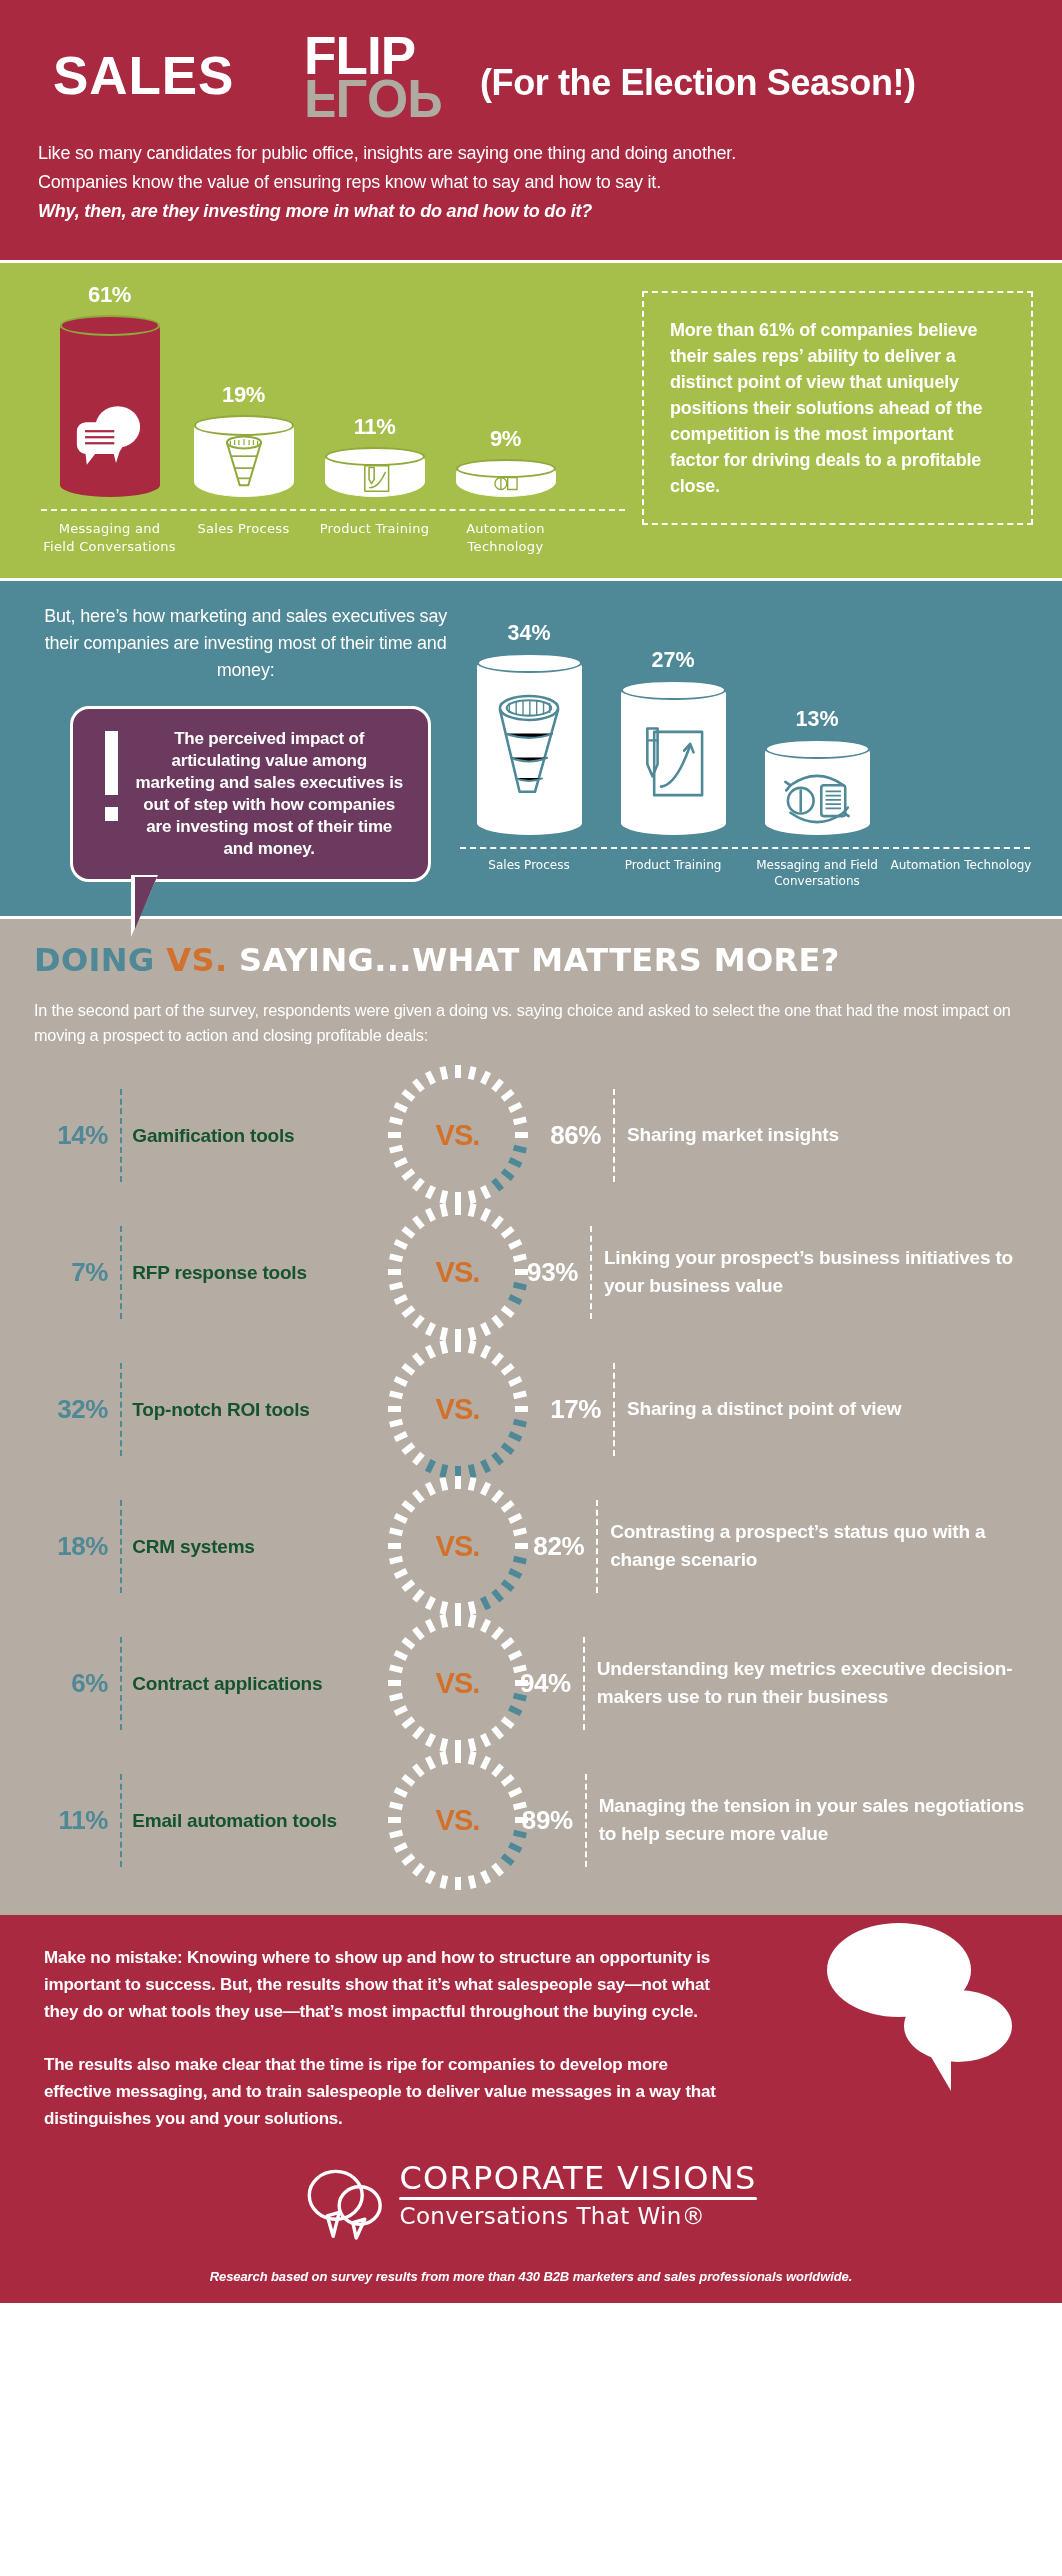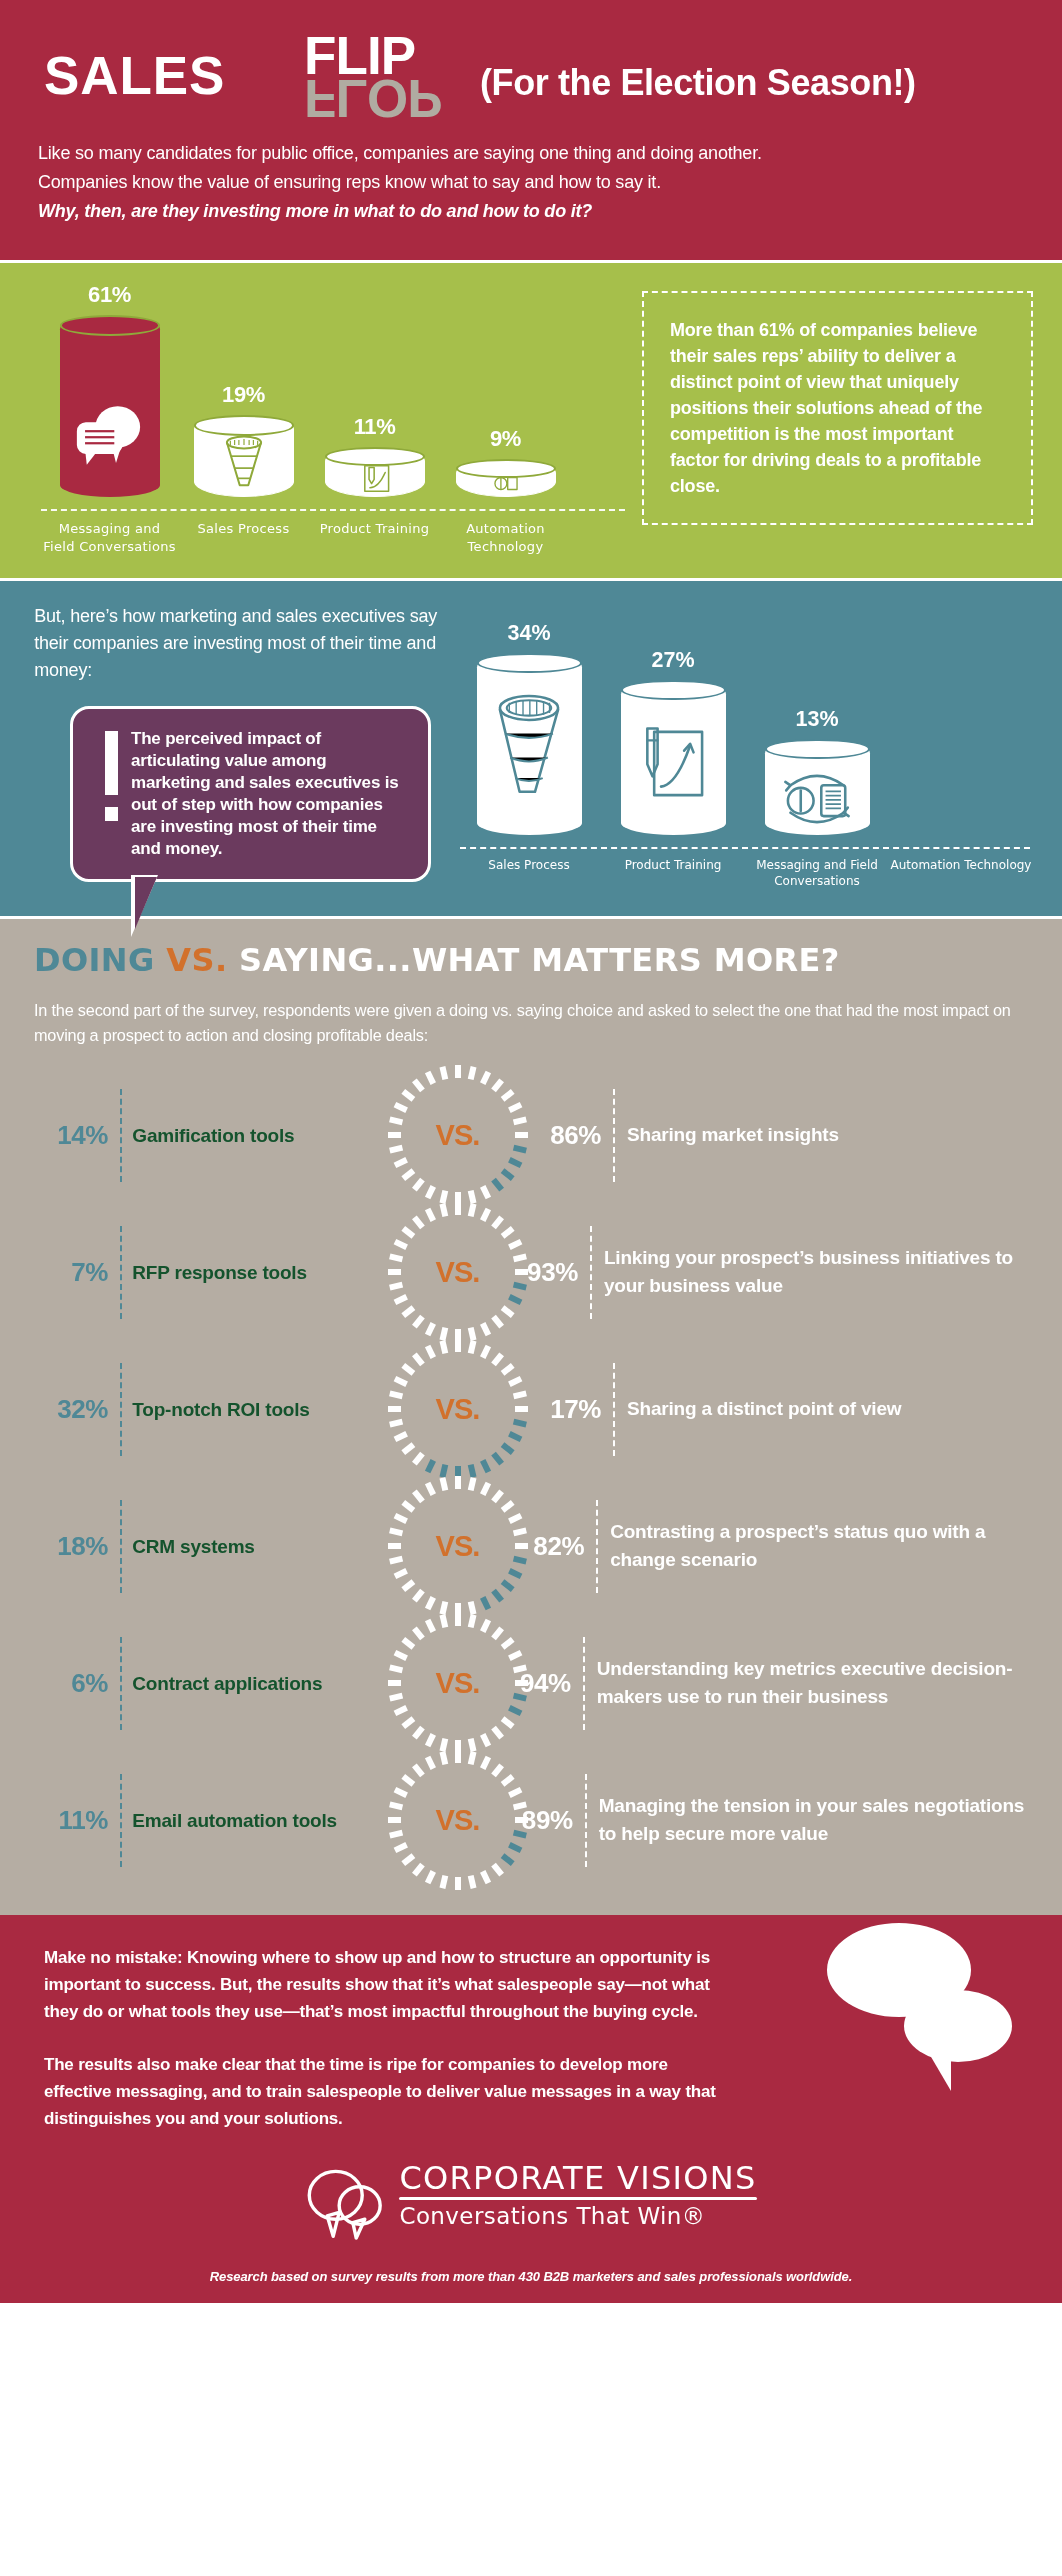--- a/index.html
+++ b/index.html
@@ -12,21 +12,21 @@
   .page { width: 1062px; position: relative; overflow: hidden; }
 
   
   .header {
     background: #A92941;
     padding: 39px 38px 34px 38px;
     position: relative;
   }
   .title-row { position: relative; height: 74px; }
   .t-sales {
-    position: absolute; left: 6px; top: 10.3px;
+    position: absolute; left: 15px; top: 10.3px;
     font-size: 53px; font-weight: 700; color: #ffffff;
     letter-spacing: 0.9px; line-height: 53px;
   }
   .flipflop { position: absolute; left: 266px; top: -10.3px; width: 172px; height: 103px; }
   .t-flip {
     position: absolute; left: 0; top: 0;
     font-size: 53px; font-weight: 700; color: #ffffff;
     letter-spacing: -0.9px; line-height: 53px;
   }
   .t-flop {
@@ -87,21 +87,21 @@
     letter-spacing: -0.2px;
     align-self: flex-start;
   }
 
   
   .teal {
     background: #4F8896; padding: 22px 29px 26px 29px;
     display: flex; position: relative;
     border-top: 3.4px solid #ffffff;
   }
-  .teal-left { width: 447px; position: relative; }
+  .teal-left { width: 447px; position: relative; text-align: center; }
   .teal-intro {
     color: #ffffff; font-size: 18px; line-height: 27px; letter-spacing: -0.2px;
     padding-left: 5.2px;
   }
   .bubble {
     margin-top: 22px; margin-left: 41px; width: 361px;
     background: #6B3A5E; border: 3.4px solid #ffffff; border-radius: 19px;
     padding: 19px 20.6px 19px 19px; display: flex; position: relative;
   }
   .bang { width: 39px; flex: none; padding-top: 3.4px; }
@@ -237,21 +237,21 @@
   <div class="header">
     <div class="title-row">
       <div class="t-sales">SALES</div>
       <div class="flipflop">
         <div class="t-flip">FLIP</div>
         <div class="t-flop">FLOP</div>
       </div>
       <div class="t-election">(For the Election Season!)</div>
     </div>
     <div class="header-lines">
-      <p>Like so many candidates for public office, companies are saying one thing and doing another.</p>
+      <p>Like so many candidates for public office, insights are saying one thing and doing another.</p>
       <p>Companies know the value of ensuring reps know what to say and how to say it.</p>
       <p class="bold-it">Why, then, are they investing more in what to do and how to do it?</p>
     </div>
   </div>
 
   <div class="green">
     <div class="green-charts">
       <div class="cyls">
 
         <div class="cylwrap" style="width:137px;">

